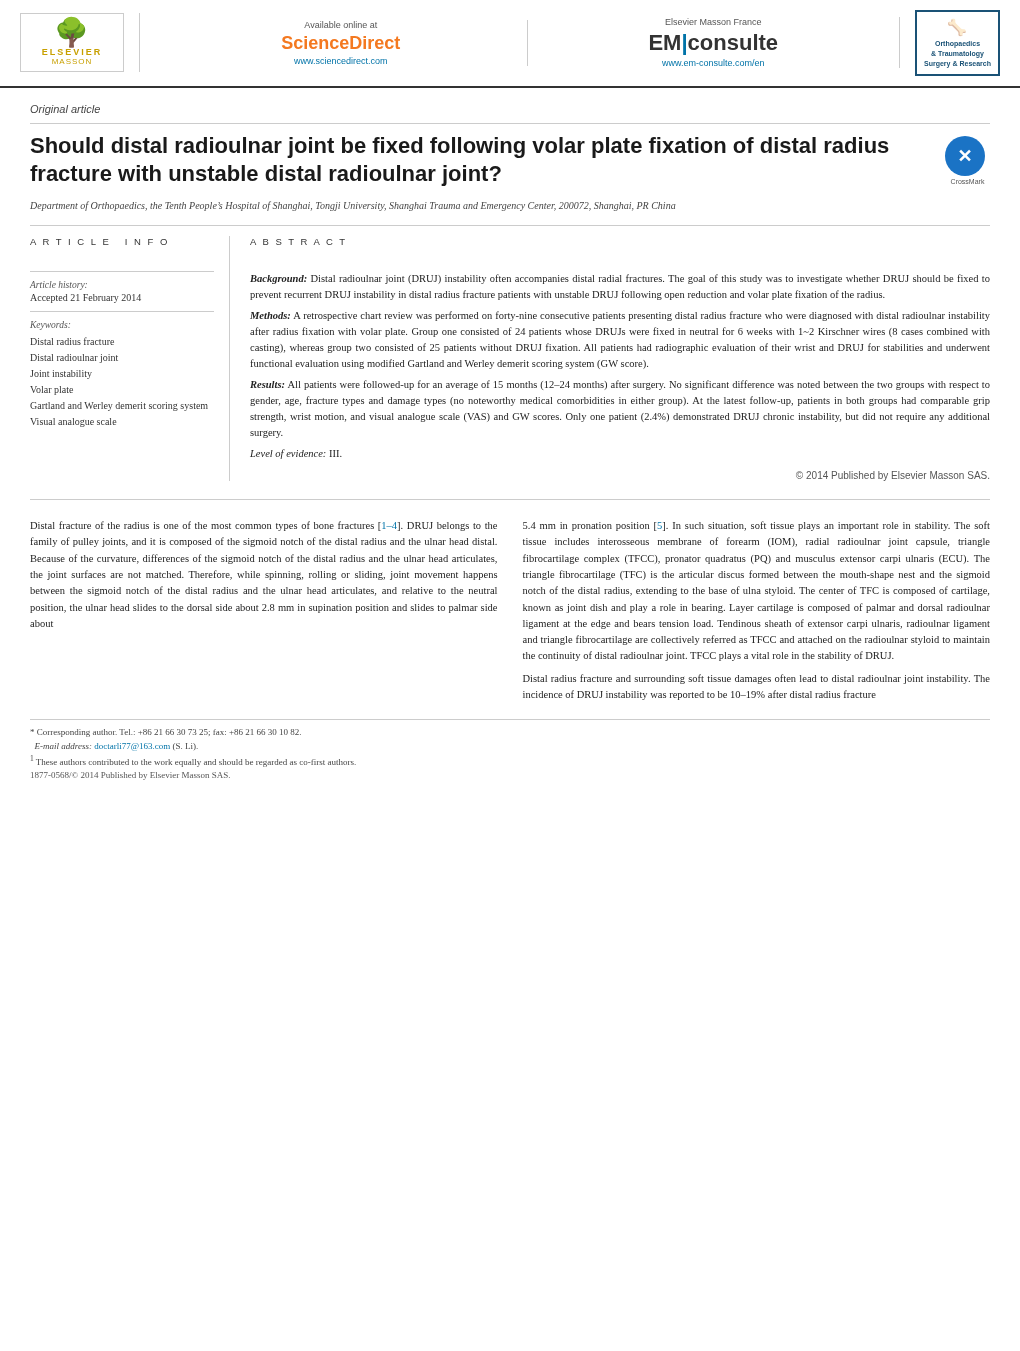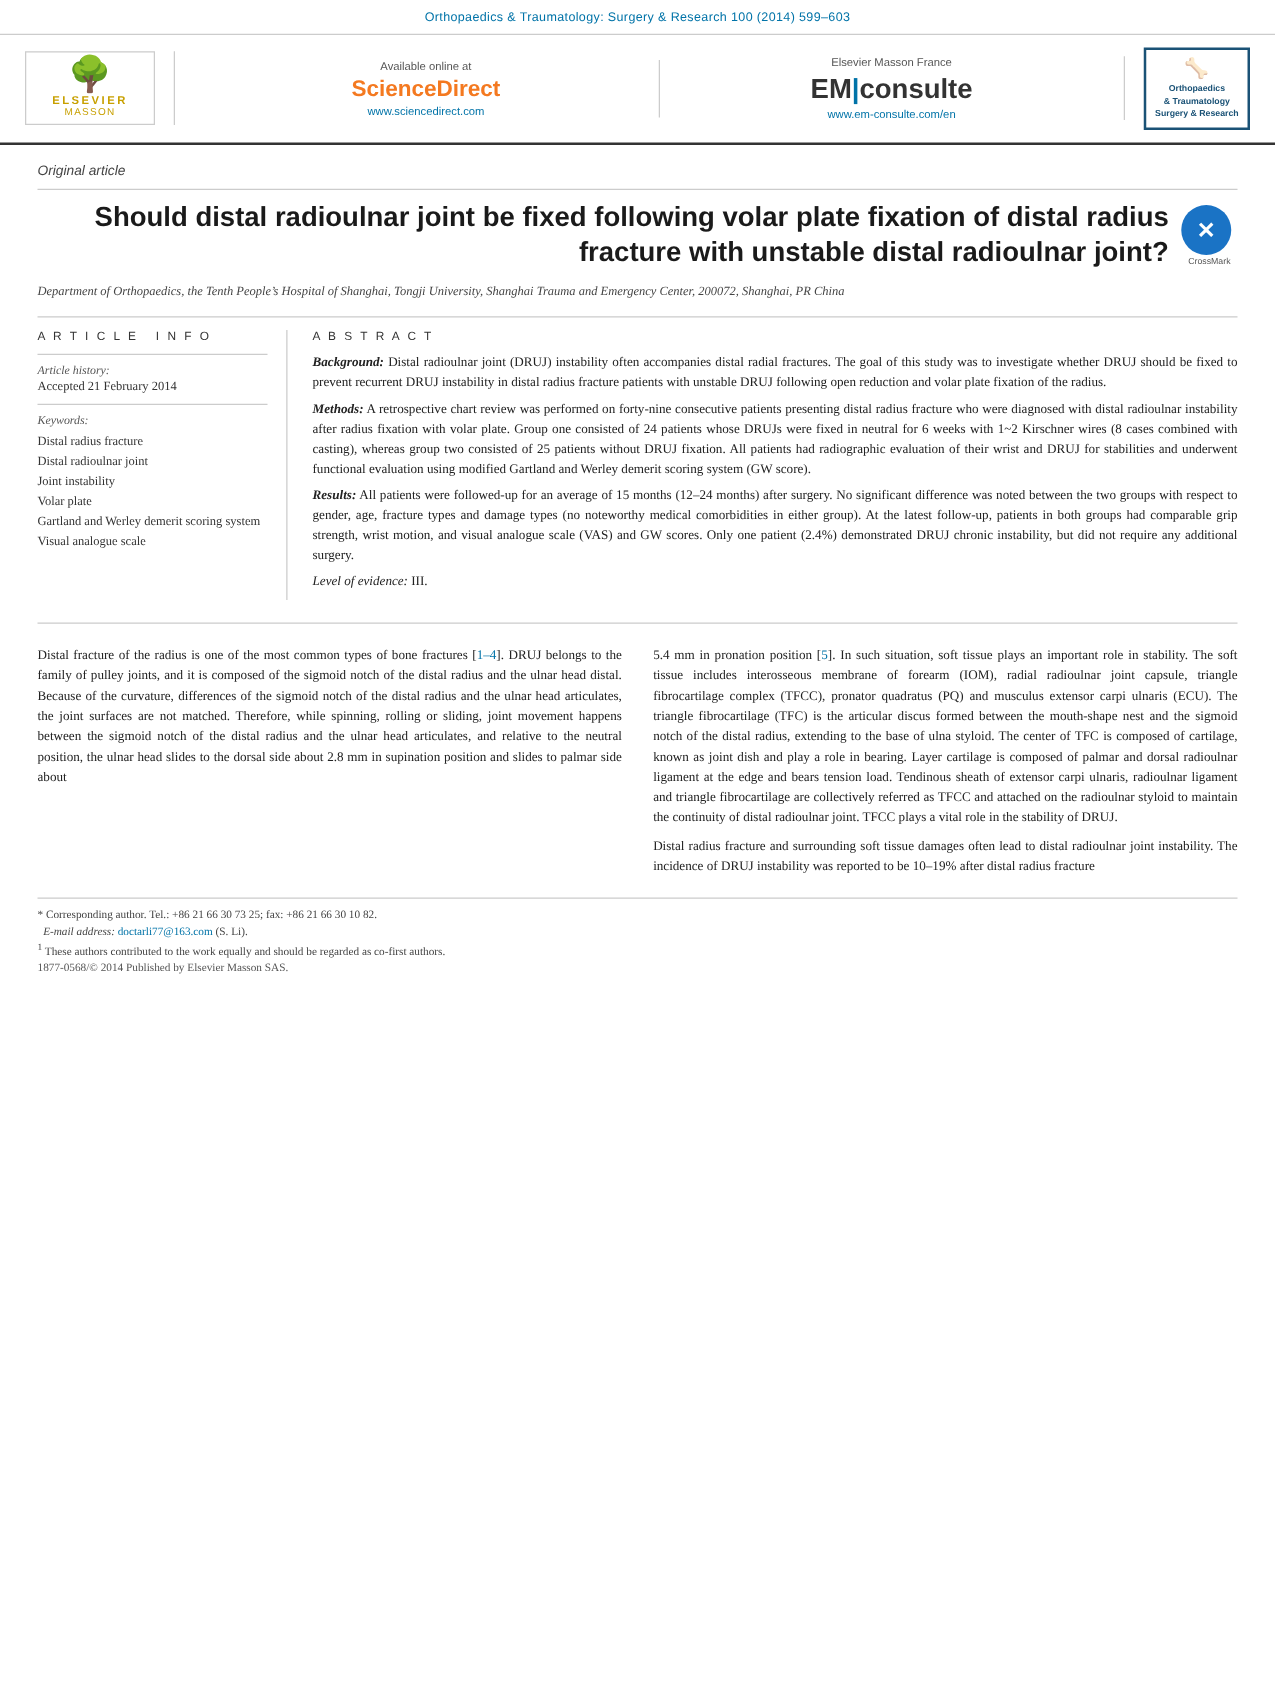--- a/index.html
+++ b/index.html
@@ -162,21 +162,20 @@
       gap: 10px;
       margin-bottom: 10px;
     }
     .article-title {
       font-size: 22px;
       font-family: Arial, sans-serif;
       font-weight: bold;
       color: #1a1a1a;
       line-height: 1.3;
       flex: 1;
-      text-align: right;
     }
     .crossmark-icon {
       width: 45px;
       flex-shrink: 0;
       margin-top: 4px;
     }
     .crossmark-circle {
       width: 40px;
       height: 40px;
       border-radius: 50%;
@@ -225,21 +224,21 @@
     }
     .right-col {
       flex: 1;
     }
     .section-heading {
       font-size: 9.5px;
       font-family: Arial, sans-serif;
       letter-spacing: 2px;
       color: #333;
       text-transform: uppercase;
-      margin-bottom: 8px;
+      margin-bottom: 24px;
       font-weight: normal;
     }
     .article-info-label {
       font-size: 9.5px;
       font-style: italic;
       color: #555;
       margin-bottom: 2px;
     }
     .article-info-value {
       font-size: 10px;
@@ -332,23 +331,20 @@
     .issn-line {
       font-size: 9px;
       color: #555;
     }
   </style>
 </head>
 <body>
 
 <div class="page-wrapper">
 
-  <div class="top-banner">
-    <span class="journal-title">Orthopaedics &amp; Traumatology: Surgery &amp; Research 100 (2014) 599–603</span>
-  </div>
 
   <div class="header-logos">
     <div class="logo-elsevier">
       <div class="elsevier-box">
         <div class="elsevier-tree">🌳</div>
         <span class="elsevier-name">ELSEVIER</span>
         <span class="elsevier-sub">MASSON</span>
       </div>
     </div>
 
@@ -413,20 +409,21 @@
         </div>
         <div class="abstract-para">
           <strong>Methods:</strong> A retrospective chart review was performed on forty-nine consecutive patients presenting distal radius fracture who were diagnosed with distal radioulnar instability after radius fixation with volar plate. Group one consisted of 24 patients whose DRUJs were fixed in neutral for 6 weeks with 1~2 Kirschner wires (8 cases combined with casting), whereas group two consisted of 25 patients without DRUJ fixation. All patients had radiographic evaluation of their wrist and DRUJ for stabilities and underwent functional evaluation using modified Gartland and Werley demerit scoring system (GW score).
         </div>
         <div class="abstract-para">
           <strong>Results:</strong> All patients were followed-up for an average of 15 months (12–24 months) after surgery. No significant difference was noted between the two groups with respect to gender, age, fracture types and damage types (no noteworthy medical comorbidities in either group). At the latest follow-up, patients in both groups had comparable grip strength, wrist motion, and visual analogue scale (VAS) and GW scores. Only one patient (2.4%) demonstrated DRUJ chronic instability, but did not require any additional surgery.
         </div>
         <div class="abstract-para">
           <em>Level of evidence:</em> III.
         </div>
+        <div class="copyright-line">© 2014 Published by Elsevier Masson SAS.</div>
       </div>
     </div>
   </div>
 
   <div style="padding: 0 30px;">
     <hr class="divider-line">
   </div>
 
   <div class="body-section">
 

